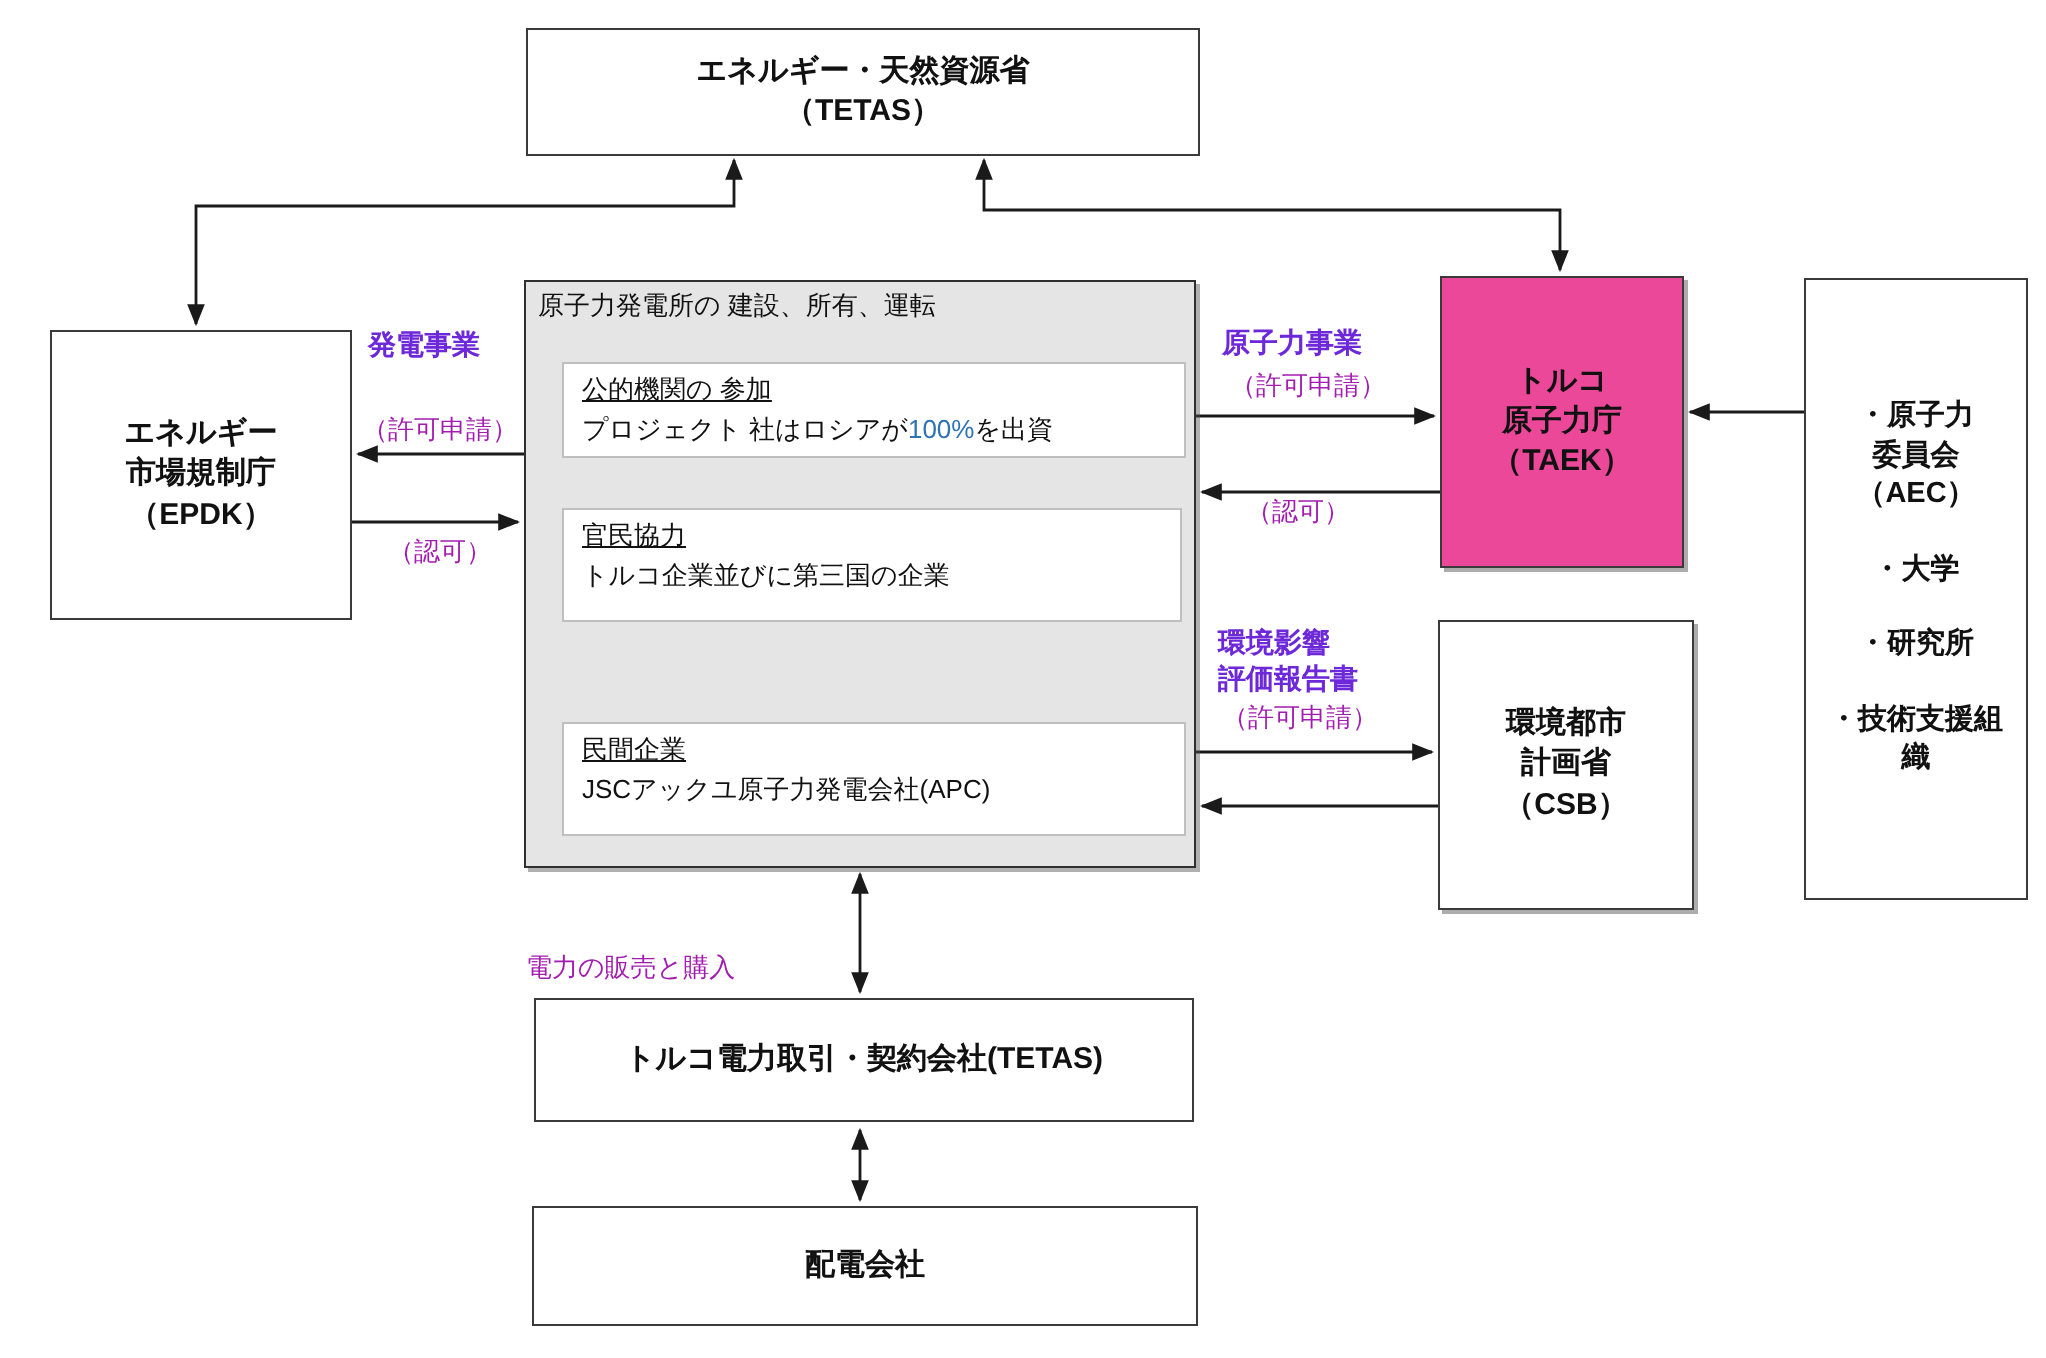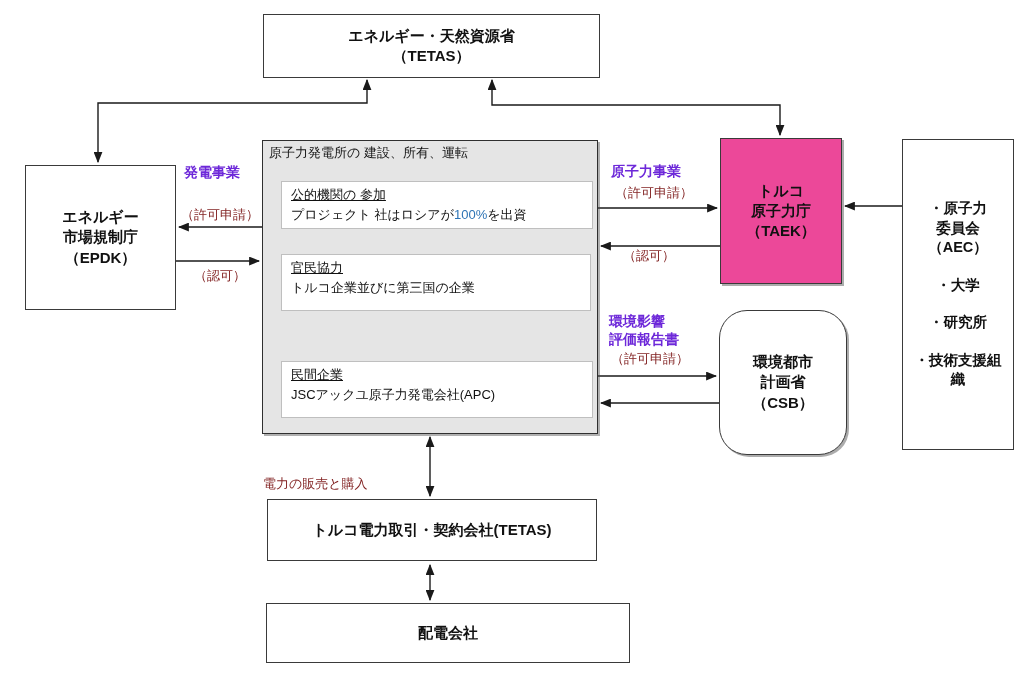--- a/index.html
+++ b/index.html
@@ -22,21 +22,21 @@
   .panel-title{
     position:absolute;left:6px;top:3px;font-size:13px;font-weight:normal;color:#111;
   }
   .inner{
     position:absolute;background:#fff;border:1px solid #bfbfbf;
     box-sizing:border-box;padding:3px 9px;font-size:13px;line-height:1.55;
     font-weight:normal;text-align:left;color:#111;
   }
   .inner .hd{text-decoration:underline;}
   .hl{color:#2E74B5;}
-  .lbl{position:absolute;font-size:13px;color:#7f1d1d;white-space:pre-line;line-height:1.3;}
+  .lbl{position:absolute;font-size:13px;color:#a21caf;white-space:pre-line;line-height:1.3;}
   .blue-lbl{position:absolute;font-size:14px;font-weight:bold;color:#6d28d9;white-space:pre-line;line-height:1.25;}
   .shadowed{box-shadow:2px 2px 0 rgba(90,90,90,.5);}
   svg.wires{position:absolute;left:0;top:0;pointer-events:none;}
   .aec-item{margin:9px 0;white-space:pre-line;}
 </style>
 </head>
 <body>
 
 <div id="canvas">
 
@@ -101,31 +101,31 @@
   <div class="box" style="left:902px;top:139px;width:112px;height:311px;font-size:14.5px;">
     <div class="aec-item">・原子力
 委員会
 （AEC）</div>
     <div class="aec-item">・大学</div>
     <div class="aec-item">・研究所</div>
     <div class="aec-item">・技術支援組
 織</div>
   </div>
 
-  <div class="box shadowed" style="left:719px;top:310px;width:128px;height:145px;border-radius:28px;">
+  <div class="box shadowed" style="left:719px;top:310px;width:128px;height:145px;">
     <div>環境都市</div>
     <div>計画省</div>
     <div>（CSB）</div>
   </div>
 
   <div class="box" style="left:267px;top:499px;width:330px;height:62px;">
     <div>トルコ電力取引・契約会社(TETAS)</div>
   </div>
 
-  <div class="box" style="left:266px;top:603px;width:364px;height:60px;">
+  <div class="box" style="left:266px;top:603px;width:333px;height:60px;">
     <div>配電会社</div>
   </div>
 
   <div class="blue-lbl" style="left:184px;top:164px;">発電事業</div>
   <div class="lbl" style="left:181px;top:207px;">（許可申請）</div>
   <div class="lbl" style="left:194px;top:268px;">（認可）</div>
 
   <div class="blue-lbl" style="left:611px;top:163px;">原子力事業</div>
   <div class="lbl" style="left:615px;top:185px;">（許可申請）</div>
   <div class="lbl" style="left:623px;top:248px;">（認可）</div>

